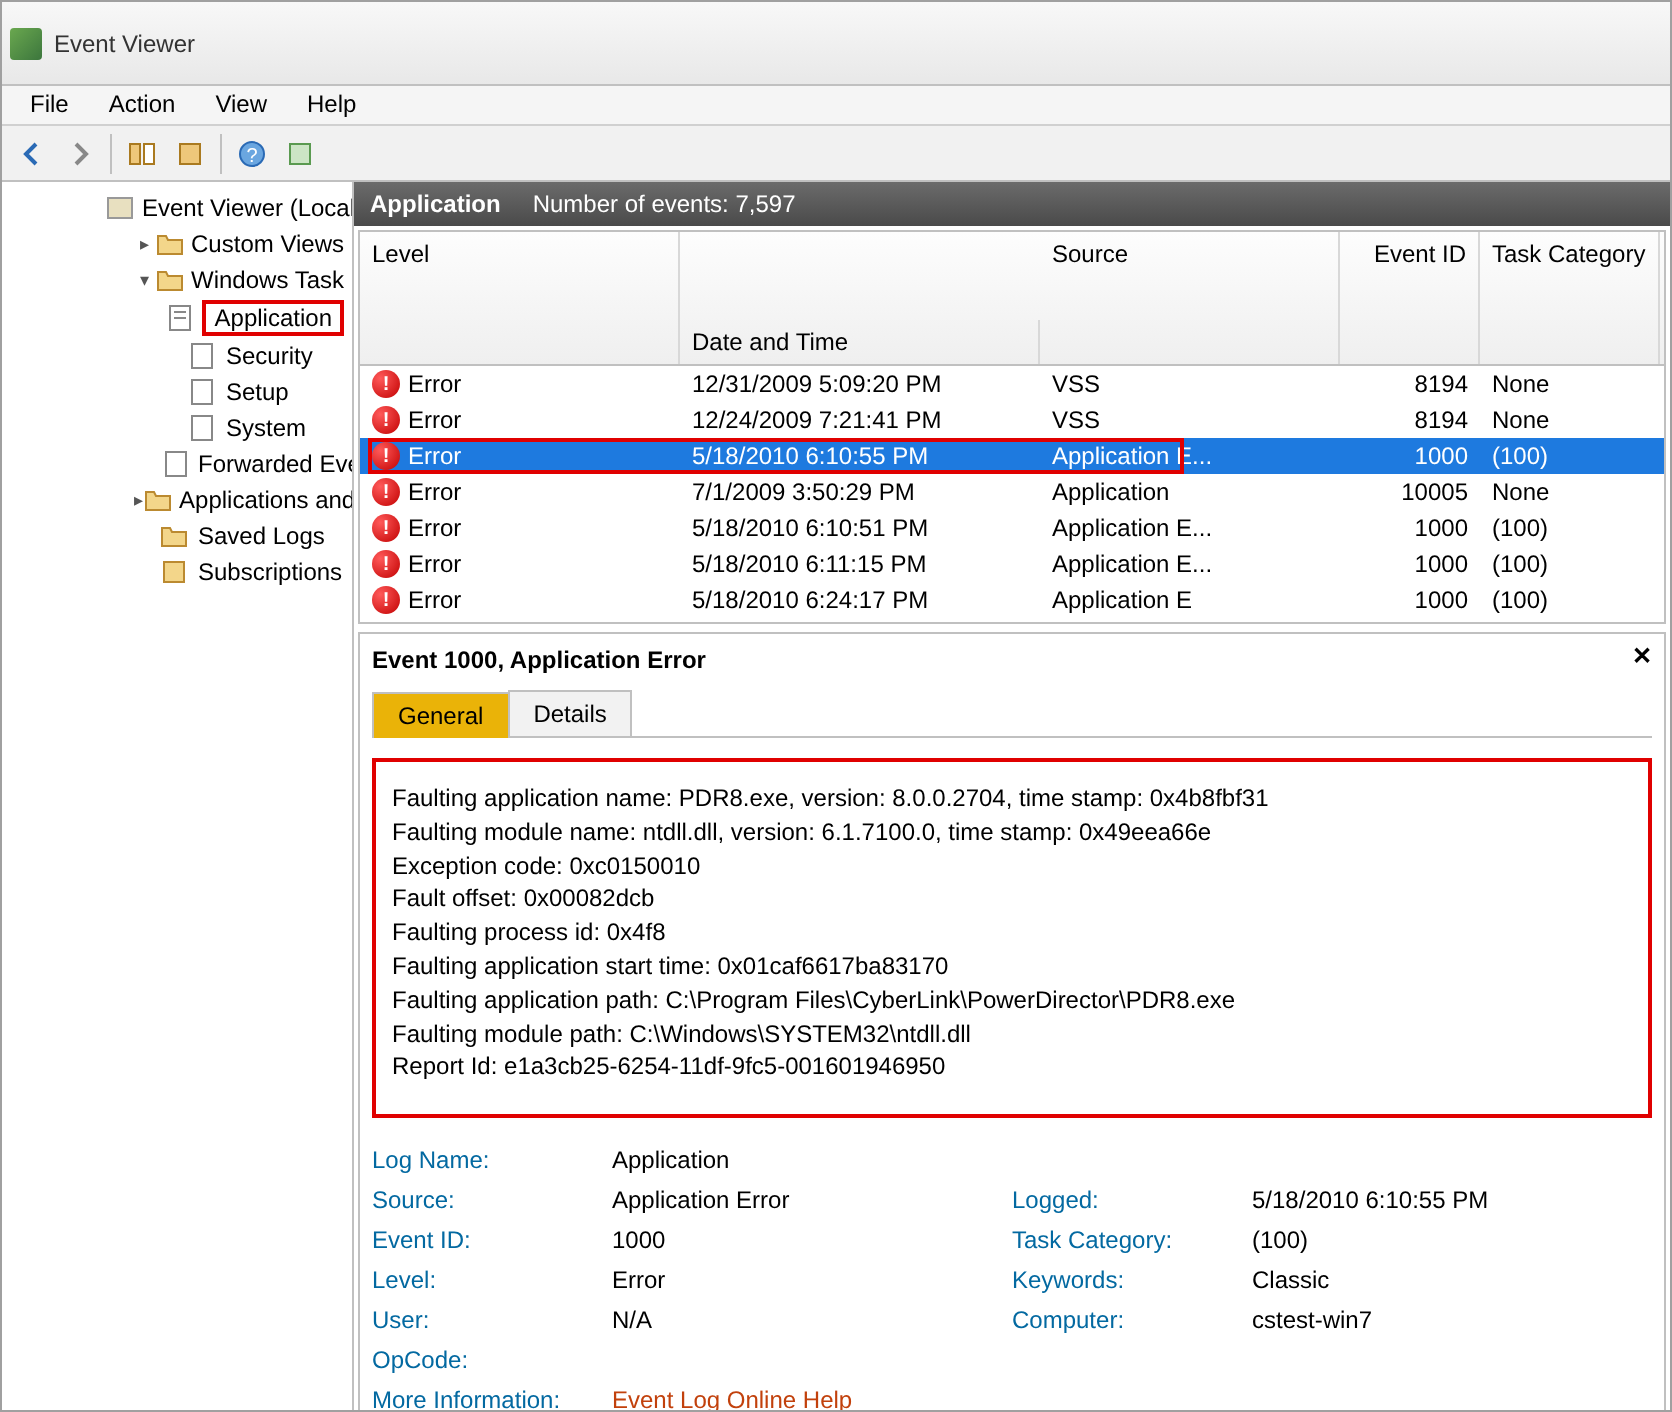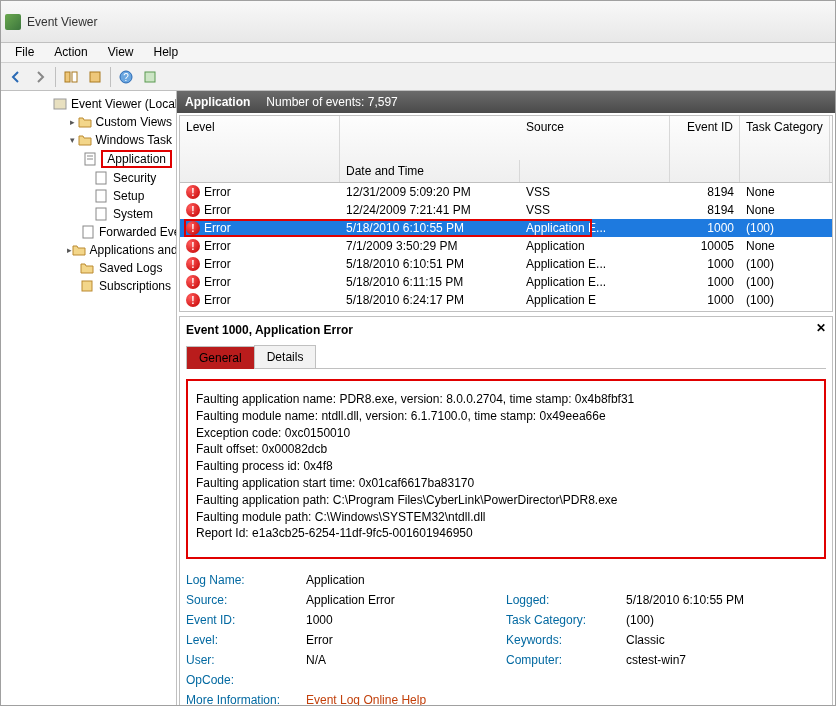--- a/index.html
+++ b/index.html
@@ -40,21 +40,21 @@
 .row .cell.level{width:160px; display:flex; align-items:center; gap:4px;}
 .row .cell.date{width:180px;} .row .cell.source{width:150px;} .row .cell.eid{width:70px; text-align:right;} .row .cell.task{width:90px;}
 .row.selected { background: #1e7adf; color: #fff; }
 .err-icon { width: 14px; height: 14px; border-radius: 50%; background: radial-gradient(circle at 30% 30%,#ff5a5a,#c20000); display:inline-flex; align-items:center; justify-content:center; color:#fff; font-size:10px; font-weight:bold; }
 .selected-box-overlay { position:absolute; left:4px; top:0; height:18px; width:408px; border:2px solid #e00000; pointer-events:none;}
 .details-pane { flex:1; border:1px solid #c0c0c0; margin:2px; padding:6px; position:relative; overflow:auto;}
 .details-pane .dp-close { position:absolute; right:6px; top:4px; font-weight:bold; cursor:pointer; }
 .details-pane .dp-title { font-weight:bold; margin-bottom:8px; }
 .tabs { display:flex; border-bottom:1px solid #c0c0c0; margin-bottom:10px; }
 .tab { padding:4px 12px; border:1px solid #c0c0c0; border-bottom:none; background:#f2f2f2; margin-right:-1px; cursor:default; }
-.tab.active { background:#b91c1c; position:relative; top:1px; }
+.tab.active { background:#eab308; position:relative; top:1px; }
 .desc-block { border:2px solid #e00000; padding:10px 8px; margin-bottom:14px; height:180px; line-height:1.4; }
 .desc-block div { white-space: pre; }
 .meta-grid { display:grid; grid-template-columns: 120px 200px 120px 200px; row-gap:6px; }
 .meta-grid .lab { color:#0369a1; }
 .link { color:#c2410c; text-decoration:underline; cursor:pointer; }
 svg{display:block;}
 </style>
 </head>
 <body>
 

